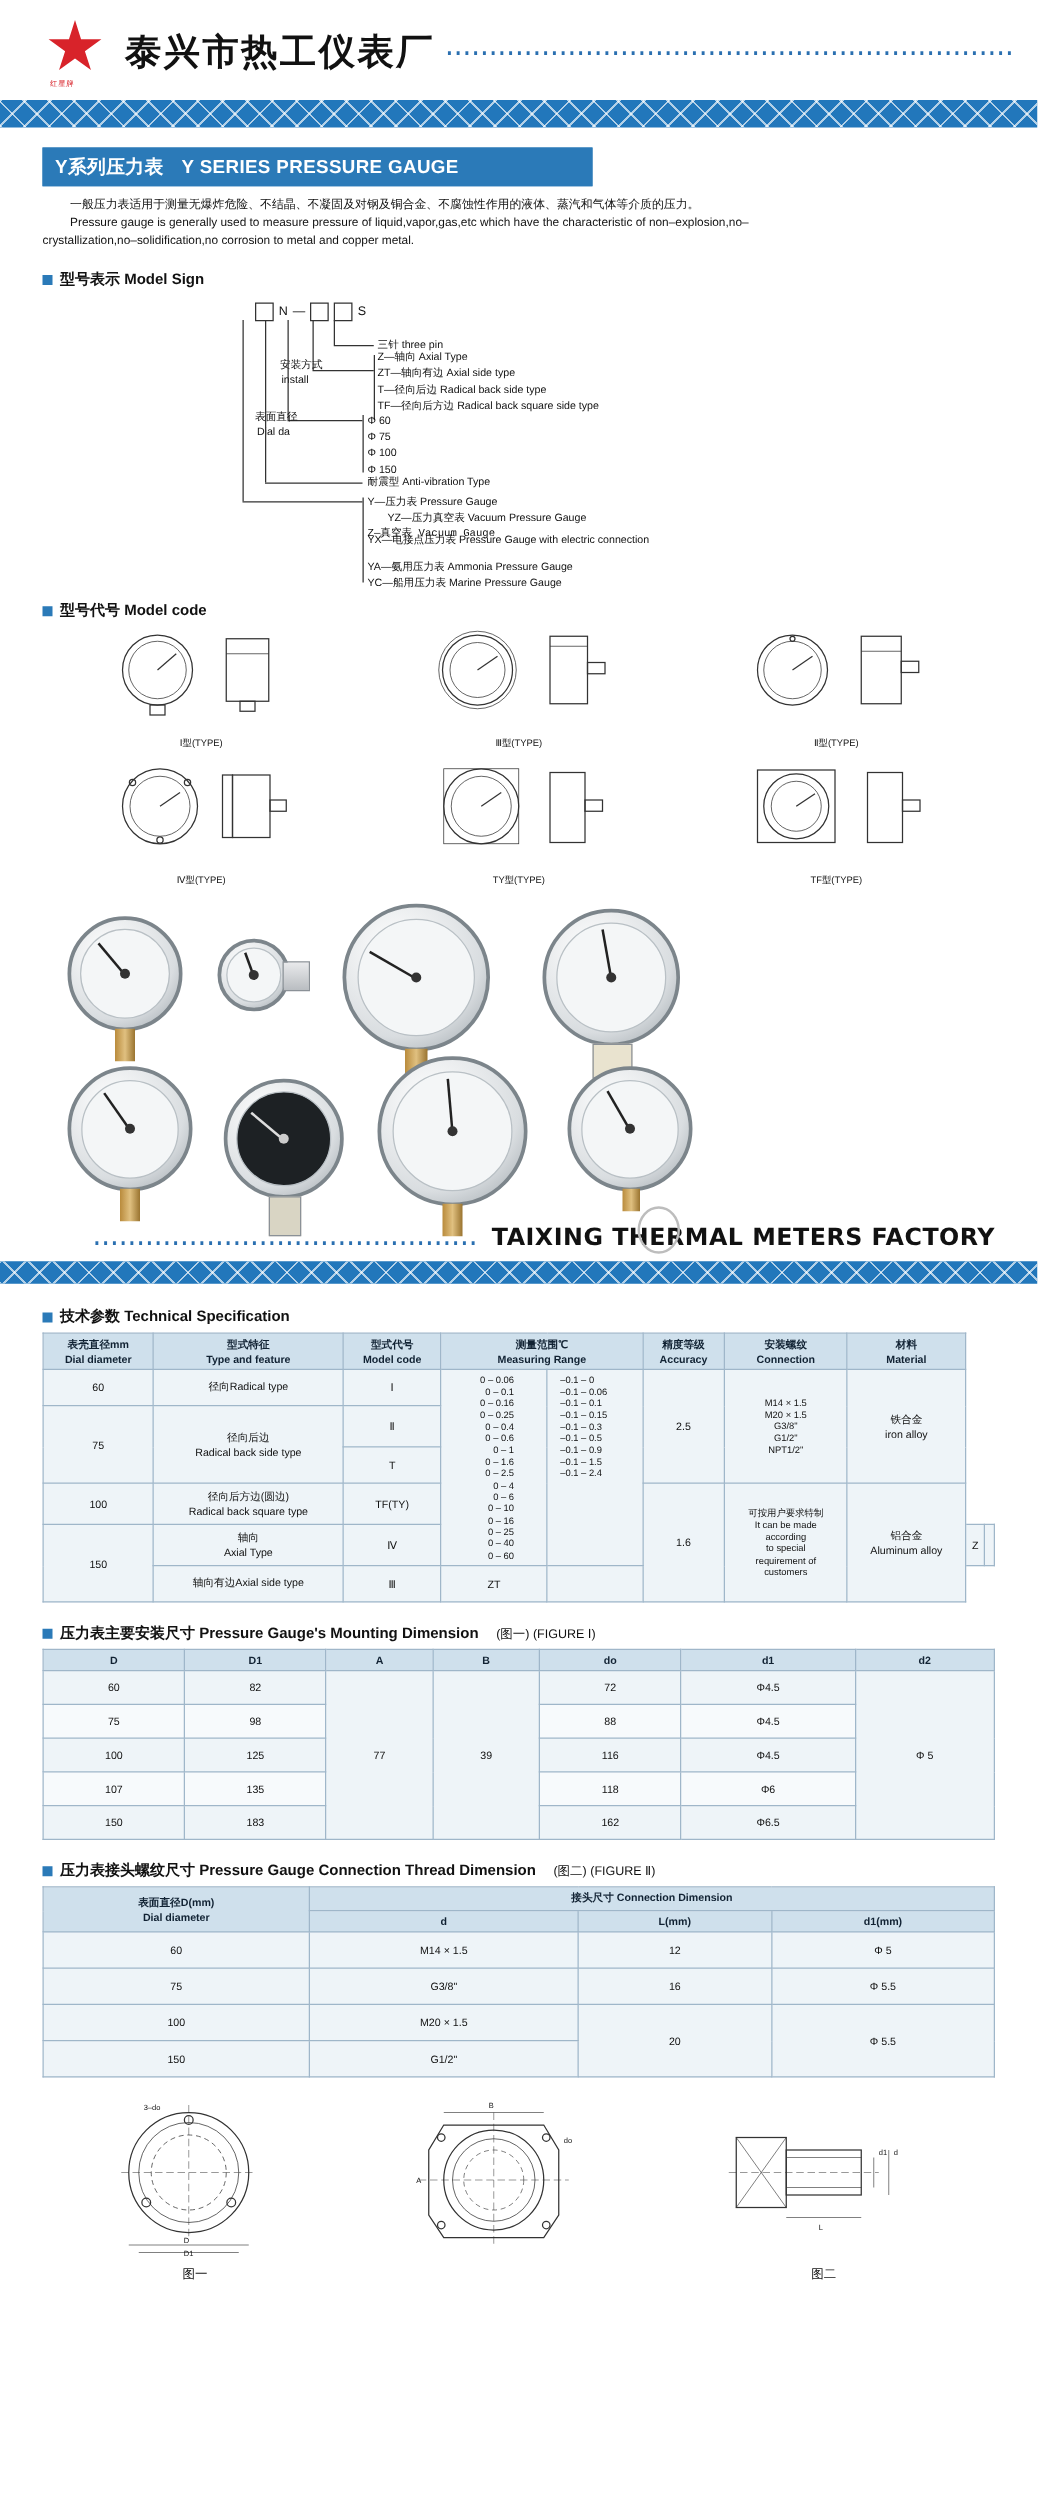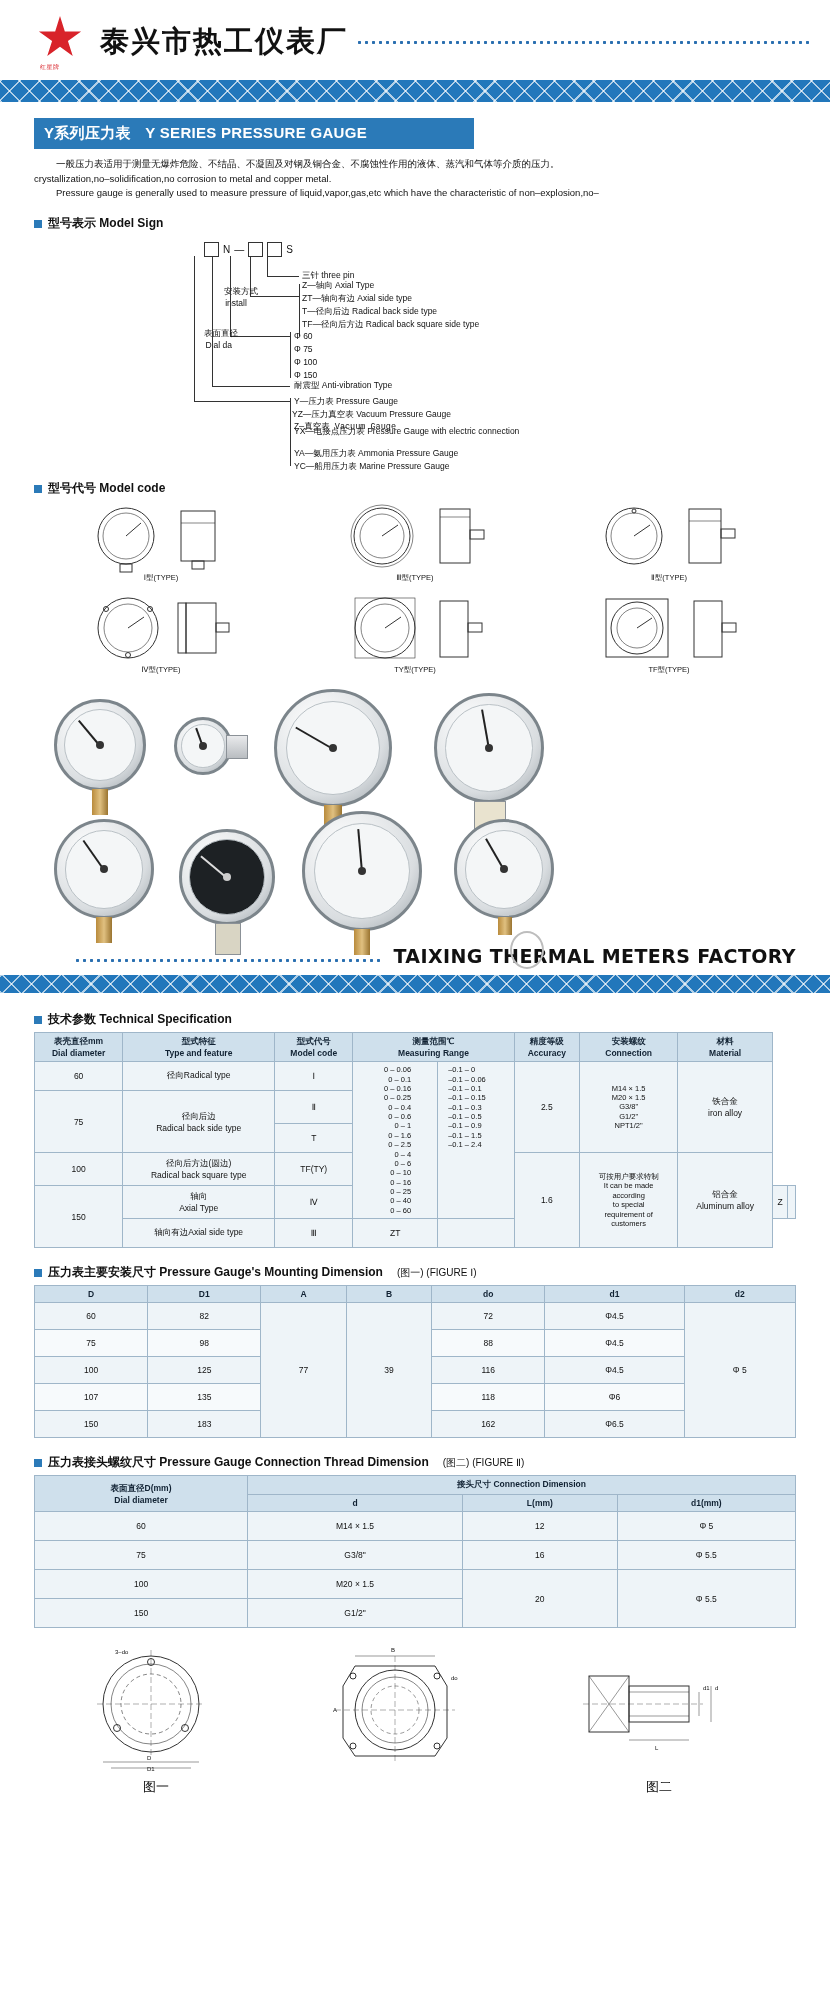--- a/index.html
+++ b/index.html
@@ -61,21 +61,21 @@
   .model-sign{position:relative;height:210px;font-size:8.5px;color:#111;}
   .ms-boxes{position:absolute;left:170px;top:6px;display:flex;align-items:center;gap:4px;font-size:10px;}
   .bx{width:13px;height:13px;border:1px solid #333;display:inline-block;}
   .ms-line{position:absolute;border-left:1px solid #333;}
   .ms-h{position:absolute;border-top:1px solid #333;}
   .ms-txt{position:absolute;white-space:nowrap;font-size:8.5px;line-height:1.35;}
 
   
   .figrow{display:flex;justify-content:space-around;align-items:flex-end;margin-top:6px;}
   .fig{text-align:center;font-size:7.5px;}
-  .fig .cap{margin-top:0;}
+  .fig .cap{margin-top:17px;}
   .fig svg{display:block;margin:0 auto;}
 
   
   .photos{position:relative;margin-top:14px;height:250px;}
   .gauge{position:absolute;}
   .g-face{border-radius:50%;background:radial-gradient(circle at 35% 30%,#ffffff,#d9dde0 65%,#9aa2a8 100%);
           border:3px solid #7c858b;box-sizing:border-box;position:relative;overflow:hidden;}
   .g-face .dial{position:absolute;left:8%;top:8%;right:8%;bottom:8%;border-radius:50%;background:#f4f6f7;border:1px solid #b9c0c5;}
   .g-face .needle{position:absolute;left:50%;top:50%;width:38%;height:2px;background:#222;transform-origin:0 50%;}
   .g-face .hub{position:absolute;left:50%;top:50%;width:8px;height:8px;margin:-4px 0 0 -4px;border-radius:50%;background:#333;}
@@ -104,21 +104,21 @@
   .t-thread td{background:#eef4f8;height:22px;}
   .small{font-size:7.5px;line-height:1.25;}
   .lbl-cn{display:block;}
   .lbl-en{display:block;}
 
   .sec-head .fignote{font-weight:normal;margin-left:14px;font-size:10px;}
 
   
   .drawings{display:flex;justify-content:space-around;align-items:flex-start;margin-top:14px;padding-bottom:18px;}
   .dw{text-align:center;font-size:8px;}
-  .dw .cap{margin-top:4px;font-size:13px;}
+  .dw .cap{margin-top:4px;font-size:10px;}
 </style>
 </head>
 <body>
 
 <div class="page">
 
   <div class="top-header">
     <div class="star-logo">
       <div class="star"></div>
       <div class="sub">红星牌</div>
@@ -134,22 +134,22 @@
   <div class="content">
 
     
     <div class="title-bar">
       <span>Y系列压力表</span>
       <span style="margin-left:10px;">Y SERIES PRESSURE GAUGE</span>
     </div>
 
     <div class="intro">
       <span class="ln" style="text-indent:22px;">一般压力表适用于测量无爆炸危险、不结晶、不凝固及对钢及铜合金、不腐蚀性作用的液体、蒸汽和气体等介质的压力。</span>
+      <span class="ln" style="text-indent:22px;">Pressure gauge is generally used to measure pressure of liquid,vapor,gas,etc which have the characteristic of non–explosion,no–</span>
       <span class="ln">crystallization,no–solidification,no corrosion to metal and copper metal.</span>
-      <span class="ln" style="text-indent:22px;">Pressure gauge is generally used to measure pressure of liquid,vapor,gas,etc which have the characteristic of non–explosion,no–</span>
     </div>
 
     
     <div class="sec-head">
       <span class="sq"></span>
       <span>型号表示 Model Sign</span>
     </div>
 
     <div class="model-sign">
       <div class="ms-boxes">
@@ -190,21 +190,21 @@
       <div class="ms-txt" style="left:260px;top:134px;">Φ 150</div>
 
       <div class="ms-line" style="left:178px;top:20px;height:130px;"></div>
       <div class="ms-h" style="left:178px;top:150px;width:78px;"></div>
       <div class="ms-txt" style="left:260px;top:144px;">耐震型 Anti-vibration Type</div>
 
       <div class="ms-line" style="left:160px;top:20px;height:145px;"></div>
       <div class="ms-h" style="left:160px;top:165px;width:96px;"></div>
       <div class="ms-line" style="left:256px;top:162px;height:68px;"></div>
       <div class="ms-txt" style="left:260px;top:160px;">Y—压力表 Pressure Gauge</div>
-      <div class="ms-txt" style="left:258px;top:173px;">YZ—压力真空表 Vacuum Pressure Gauge</div>
+      <div class="ms-txt" style="left:276px;top:173px;">YZ—压力真空表 Vacuum Pressure Gauge</div>
       <div class="ms-txt" style="left:260px;top:186px;font-family:Liberation Mono, monospace;">Z—真空表 Vacuum Gauge</div>
       <div class="ms-txt" style="left:260px;top:190px;">YX—电接点压力表 Pressure Gauge with electric connection</div>
       <div class="ms-txt" style="left:260px;top:212px;">YA—氨用压力表 Ammonia Pressure Gauge</div>
       <div class="ms-txt" style="left:260px;top:225px;">YC—船用压力表 Marine Pressure Gauge</div>
     </div>
 
     
     <div class="sec-head" style="margin-top:34px;">
       <span class="sq"></span>
       <span>型号代号 Model code</span>

